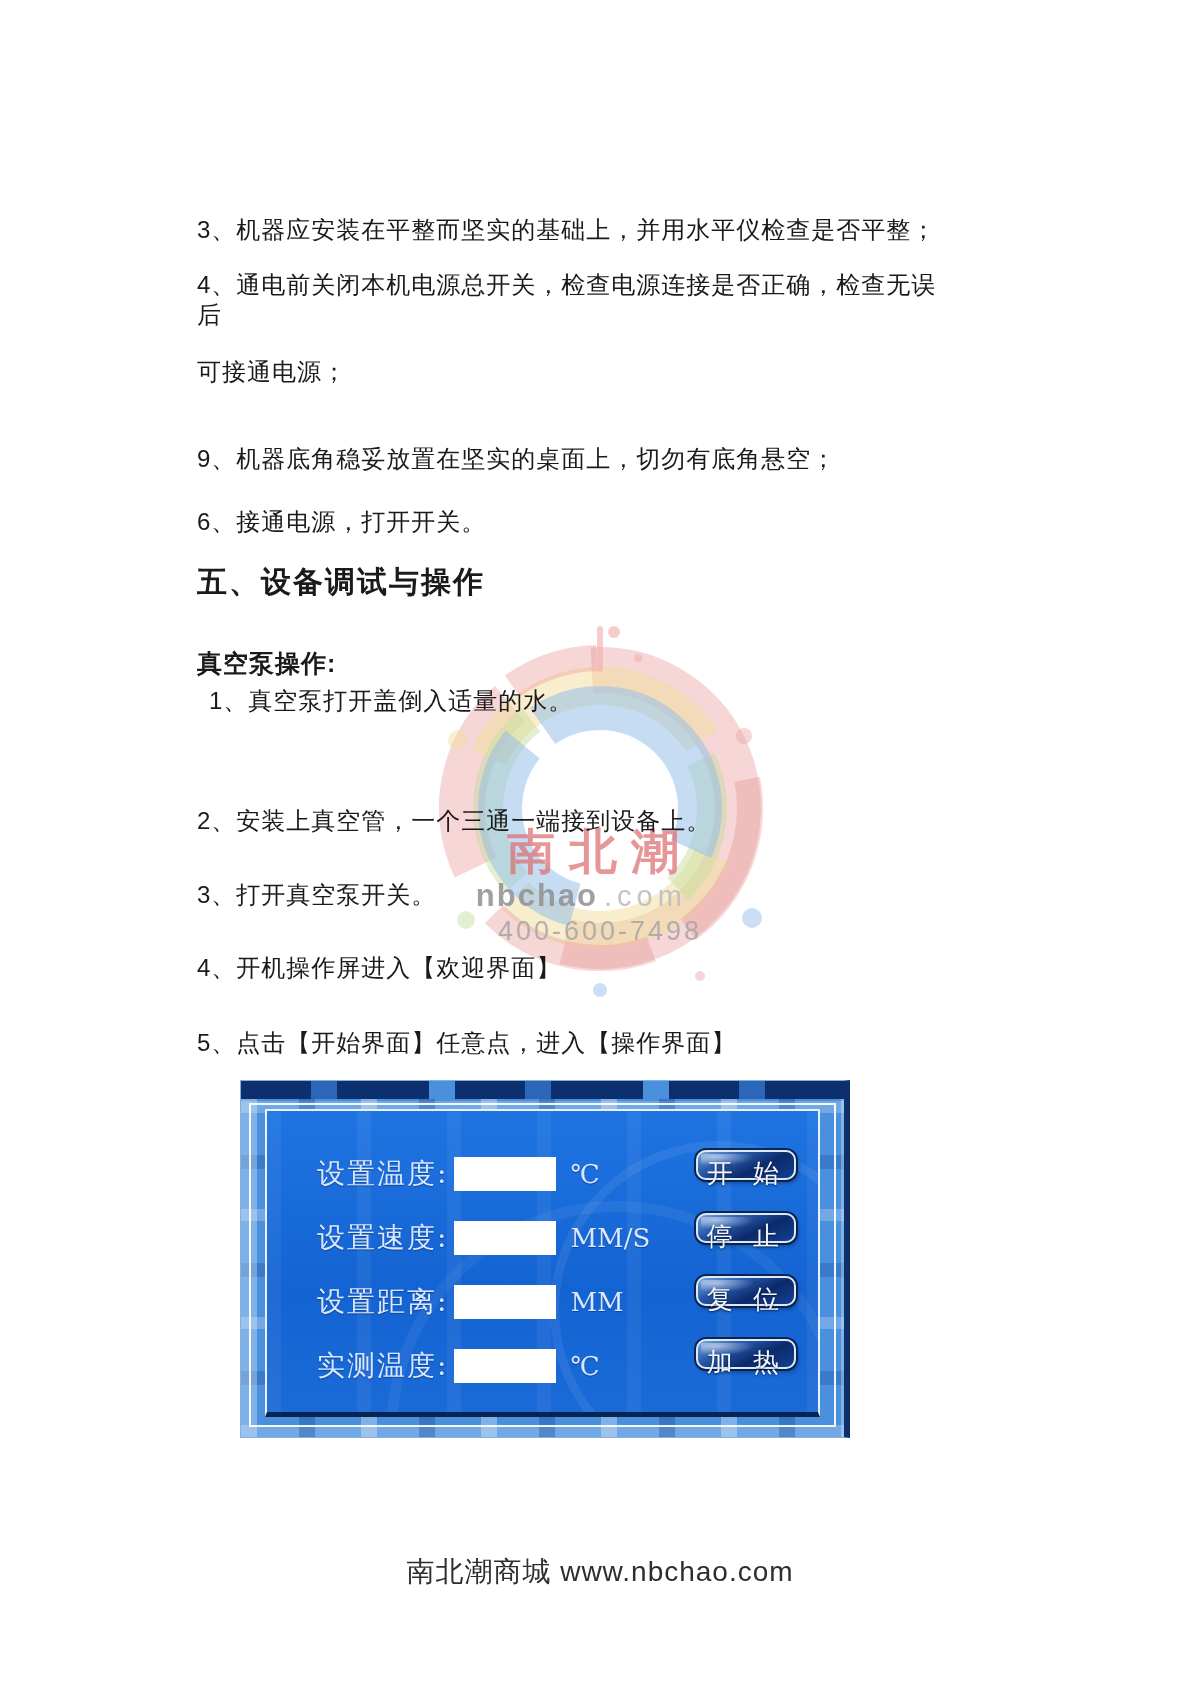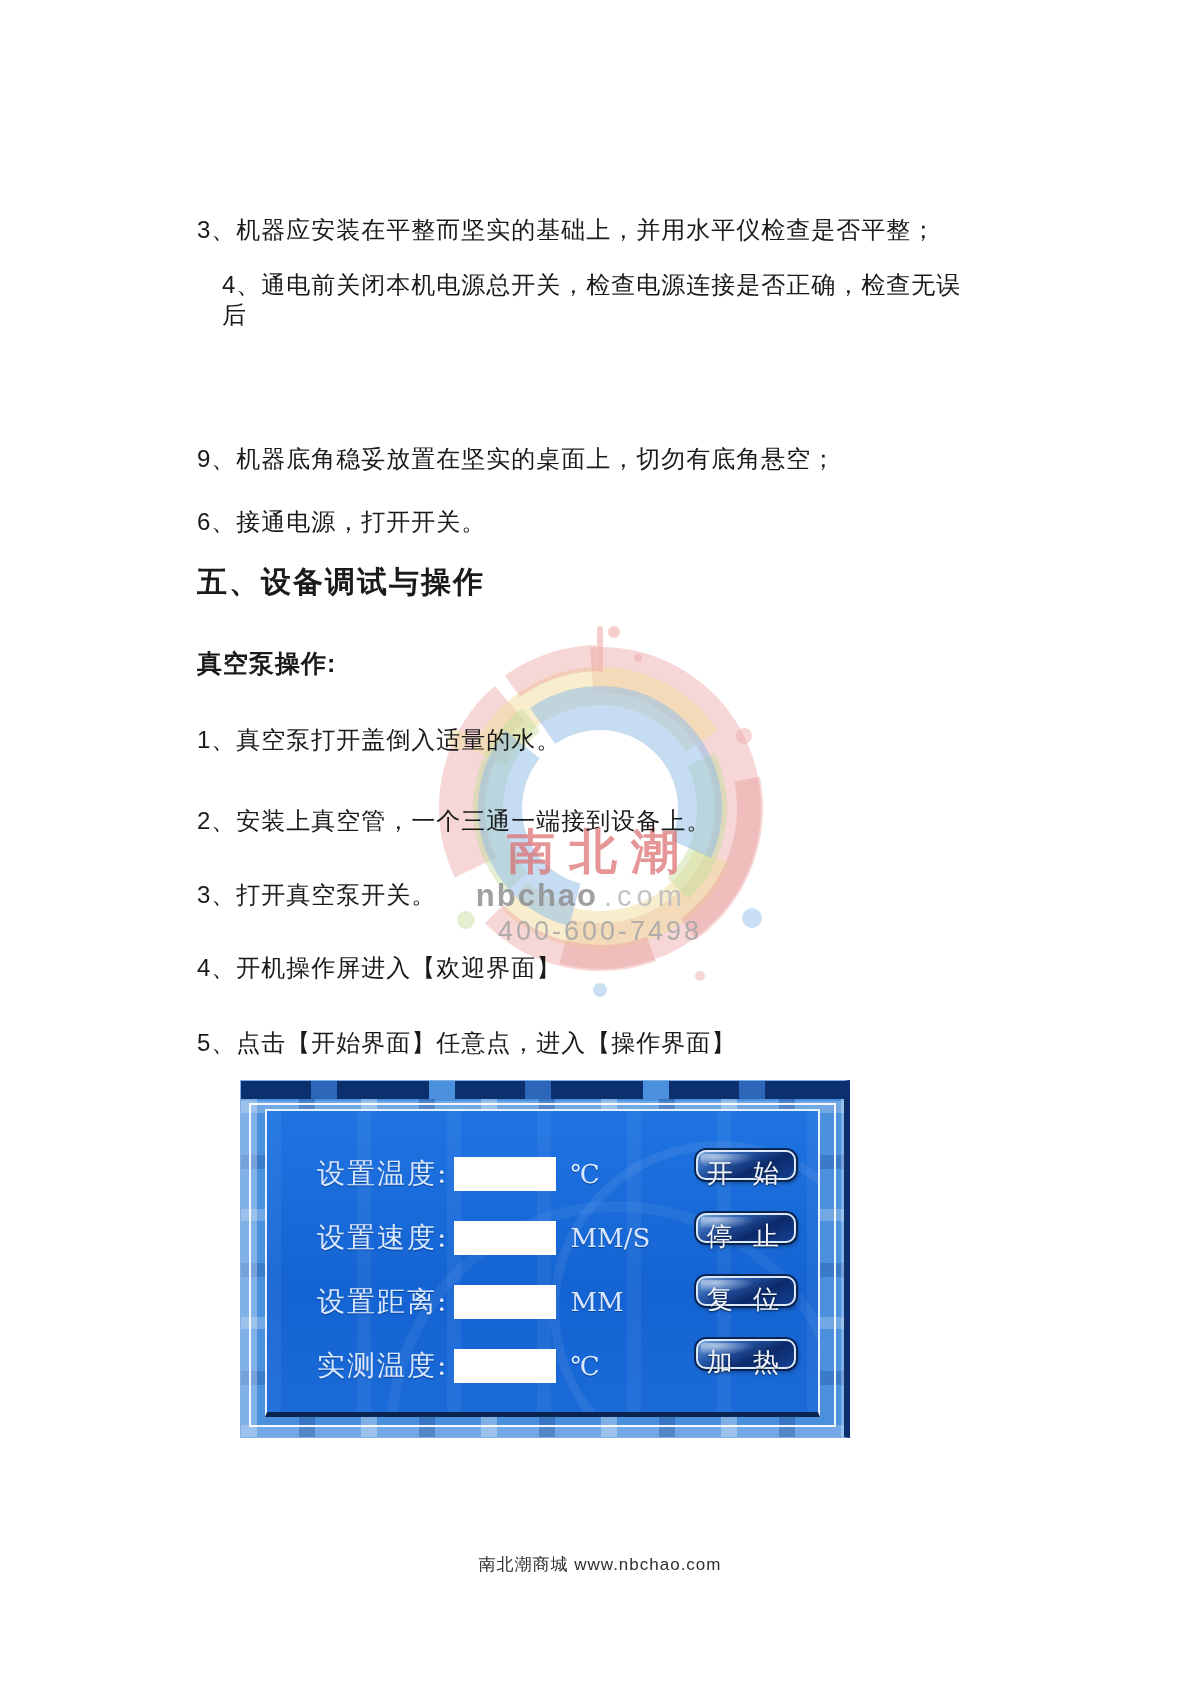--- a/index.html
+++ b/index.html
@@ -7,27 +7,27 @@
     position:relative;
     width:1200px;height:1704px;
     margin:0 auto;
     background:#ffffff;
     font-family:"Liberation Sans","DejaVu Sans",sans-serif;
     color:#1a1a1a;
     overflow:hidden;
   }
   
   .txt{position:absolute;left:197px;width:760px;font-size:24px;line-height:1.25;letter-spacing:1px;z-index:2;}
-  .t-i3{top:183px;margin-top:32px;} .t-i4{top:270px;margin-left:25px;} .t-i4b{top:357px;} .t-i5{top:444px;} .t-i6{top:507px;}
+  .t-i3{top:183px;margin-top:32px;} .t-i4{top:270px;} .t-i4b{top:357px;} .t-i5{top:444px;} .t-i6{top:507px;}
   .t-h{top:563px;font-size:30px;font-weight:bold;letter-spacing:2px;}
   .t-s{top:648px;font-size:25px;font-weight:bold;}
-  .t-o1{top:725px;} .t-o2{top:806px;} .t-o3{top:880px;} .t-o4{top:953px;} .t-o5{top:1028px;}
+  .t-o1{top:686px;margin-left:12px;} .t-o2{top:806px;} .t-o3{top:880px;} .t-o4{top:953px;} .t-o5{top:1028px;}
   .footer{
     position:absolute;top:1553px;left:0;width:100%;
-    text-align:center;font-size:17px;color:#2e2e2e;letter-spacing:1px;z-index:2;
+    text-align:center;font-size:28px;color:#2e2e2e;letter-spacing:1px;z-index:2;
   }
   
   .watermark{position:absolute;left:400px;top:618px;width:400px;height:400px;z-index:0;}
   
   .panel{
     position:absolute;left:240px;top:1080px;width:610px;height:358px;z-index:3;
     background-color:#4a90dc;
     background-image:
       repeating-linear-gradient(90deg, rgba(255,255,255,.30) 0 16px, rgba(255,255,255,0) 16px 58px, rgba(16,58,140,.30) 58px 74px, rgba(255,255,255,0) 74px 120px),
       repeating-linear-gradient(0deg, rgba(255,255,255,.22) 0 12px, rgba(255,255,255,0) 12px 52px, rgba(16,58,140,.25) 52px 66px, rgba(255,255,255,0) 66px 108px);
@@ -126,20 +126,21 @@
       <circle cx="300" cy="358" r="5" fill="#e9a3a3" fill-opacity="0.5"></circle>
     </g>
     <text x="200" y="250" text-anchor="middle" font-size="48" font-weight="bold" fill="#dc6a6a" fill-opacity="0.7" letter-spacing="14">南北潮</text>
     <text x="198" y="288" text-anchor="end" font-size="31" font-weight="bold" fill="#8f8f8f" fill-opacity="0.85" letter-spacing="2">nbchao</text>
     <text x="204" y="288" text-anchor="start" font-size="29" fill="#bdbdbd" fill-opacity="0.9" letter-spacing="5">.com</text>
     <text x="200" y="322" text-anchor="middle" font-size="27" fill="#a5a5a5" fill-opacity="0.85" letter-spacing="3">400-600-7498</text>
   </svg>
 
   <div class="txt t-i3">3、机器应安装在平整而坚实的基础上，并用水平仪检查是否平整；</div>
   <div class="txt t-i4">4、通电前关闭本机电源总开关，检查电源连接是否正确，检查无误后</div>
+  <div class="txt t-i4b">可接通电源；</div>
   <div class="txt t-i5">9、机器底角稳妥放置在坚实的桌面上，切勿有底角悬空；</div>
   <div class="txt t-i6">6、接通电源，打开开关。</div>
 
   <div class="txt t-h">五、设备调试与操作</div>
   <div class="txt t-s">真空泵操作:</div>
 
   <div class="txt t-o1">1、真空泵打开盖倒入适量的水。</div>
   <div class="txt t-o2">2、安装上真空管，一个三通一端接到设备上。</div>
   <div class="txt t-o3">3、打开真空泵开关。</div>
   <div class="txt t-o4">4、开机操作屏进入【欢迎界面】</div>

